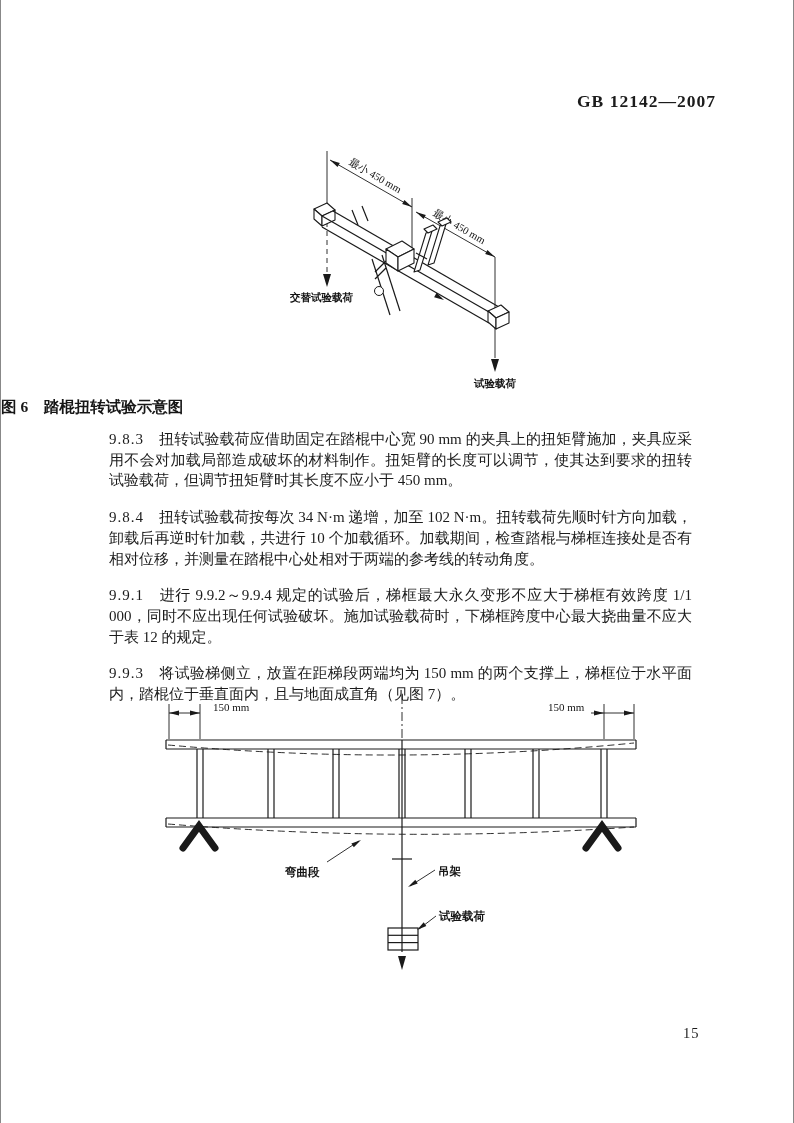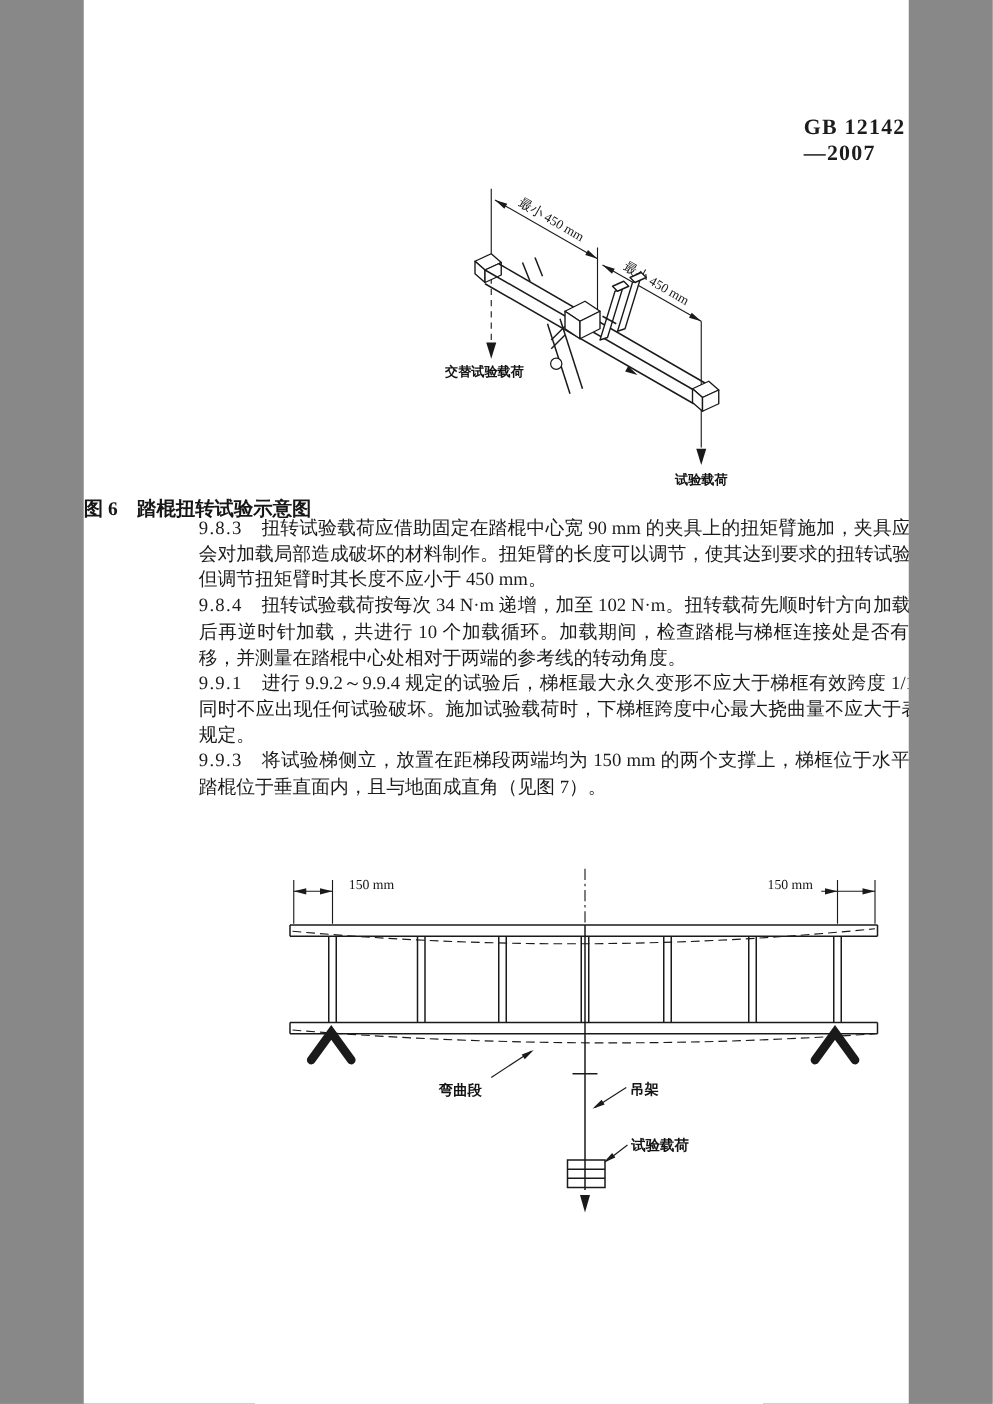--- a/index.html
+++ b/index.html
@@ -1,36 +1,36 @@
 <!DOCTYPE html>
 <html><head>
 <meta charset="utf-8">
 <style>
   html,body { margin:0; padding:0; background:#888; }
   .page {
-    position:relative; width:660px; height:1123px; background:#ffffff;
+    position:relative; width:792px; height:1123px; background:#ffffff;
     font-family:"Liberation Serif","DejaVu Serif",serif; color:#1c1c1c;
     overflow:hidden; margin:0 auto;
   }
   .abs { position:absolute; }
   .std-code {
     left:576px; top:91px; font-weight:bold; font-size:17.5px; letter-spacing:1px;
     font-family:"Liberation Serif","DejaVu Serif",serif;
   }
   .caption {
     left:0; width:794px; text-align:left; font-weight:bold; font-size:15.5px;
     color:#161616;
   }
   .cap6 { top:397px; }
   .cap7 { top:978px; }
   .textblock {
     left:92px; top:413px; width:615px;
     font-size:15px; line-height:20.7px; color:#1b1b1b;
   }
-  .para { margin:0; text-align:justify; text-align-last:left;font-family:Liberation Serif, serif; }
+  .para { margin:16px; text-align:justify; text-align-last:left;font-family:Liberation Serif, serif; }
   .para .num { margin-right:15px; letter-spacing:1px; }
   .para.bold { font-weight:bold; }
   .pageno { left:682px; top:1025px; font-size:14.5px; letter-spacing:1px; }
   svg { display:block; }
   svg line, svg path, svg polyline { stroke:#1a1a1a; fill:none; }
   svg polygon.arrow { fill:#1a1a1a; stroke:none; }
   svg polygon.face { fill:#ffffff; stroke:#1a1a1a; stroke-width:1.1; stroke-linejoin:round; }
   svg circle { fill:#ffffff; stroke:#1a1a1a; stroke-width:1; }
   svg text { fill:#141414; stroke:none; font-family:"Liberation Serif","DejaVu Serif",serif; }
   .thin { stroke-width:0.9; }

